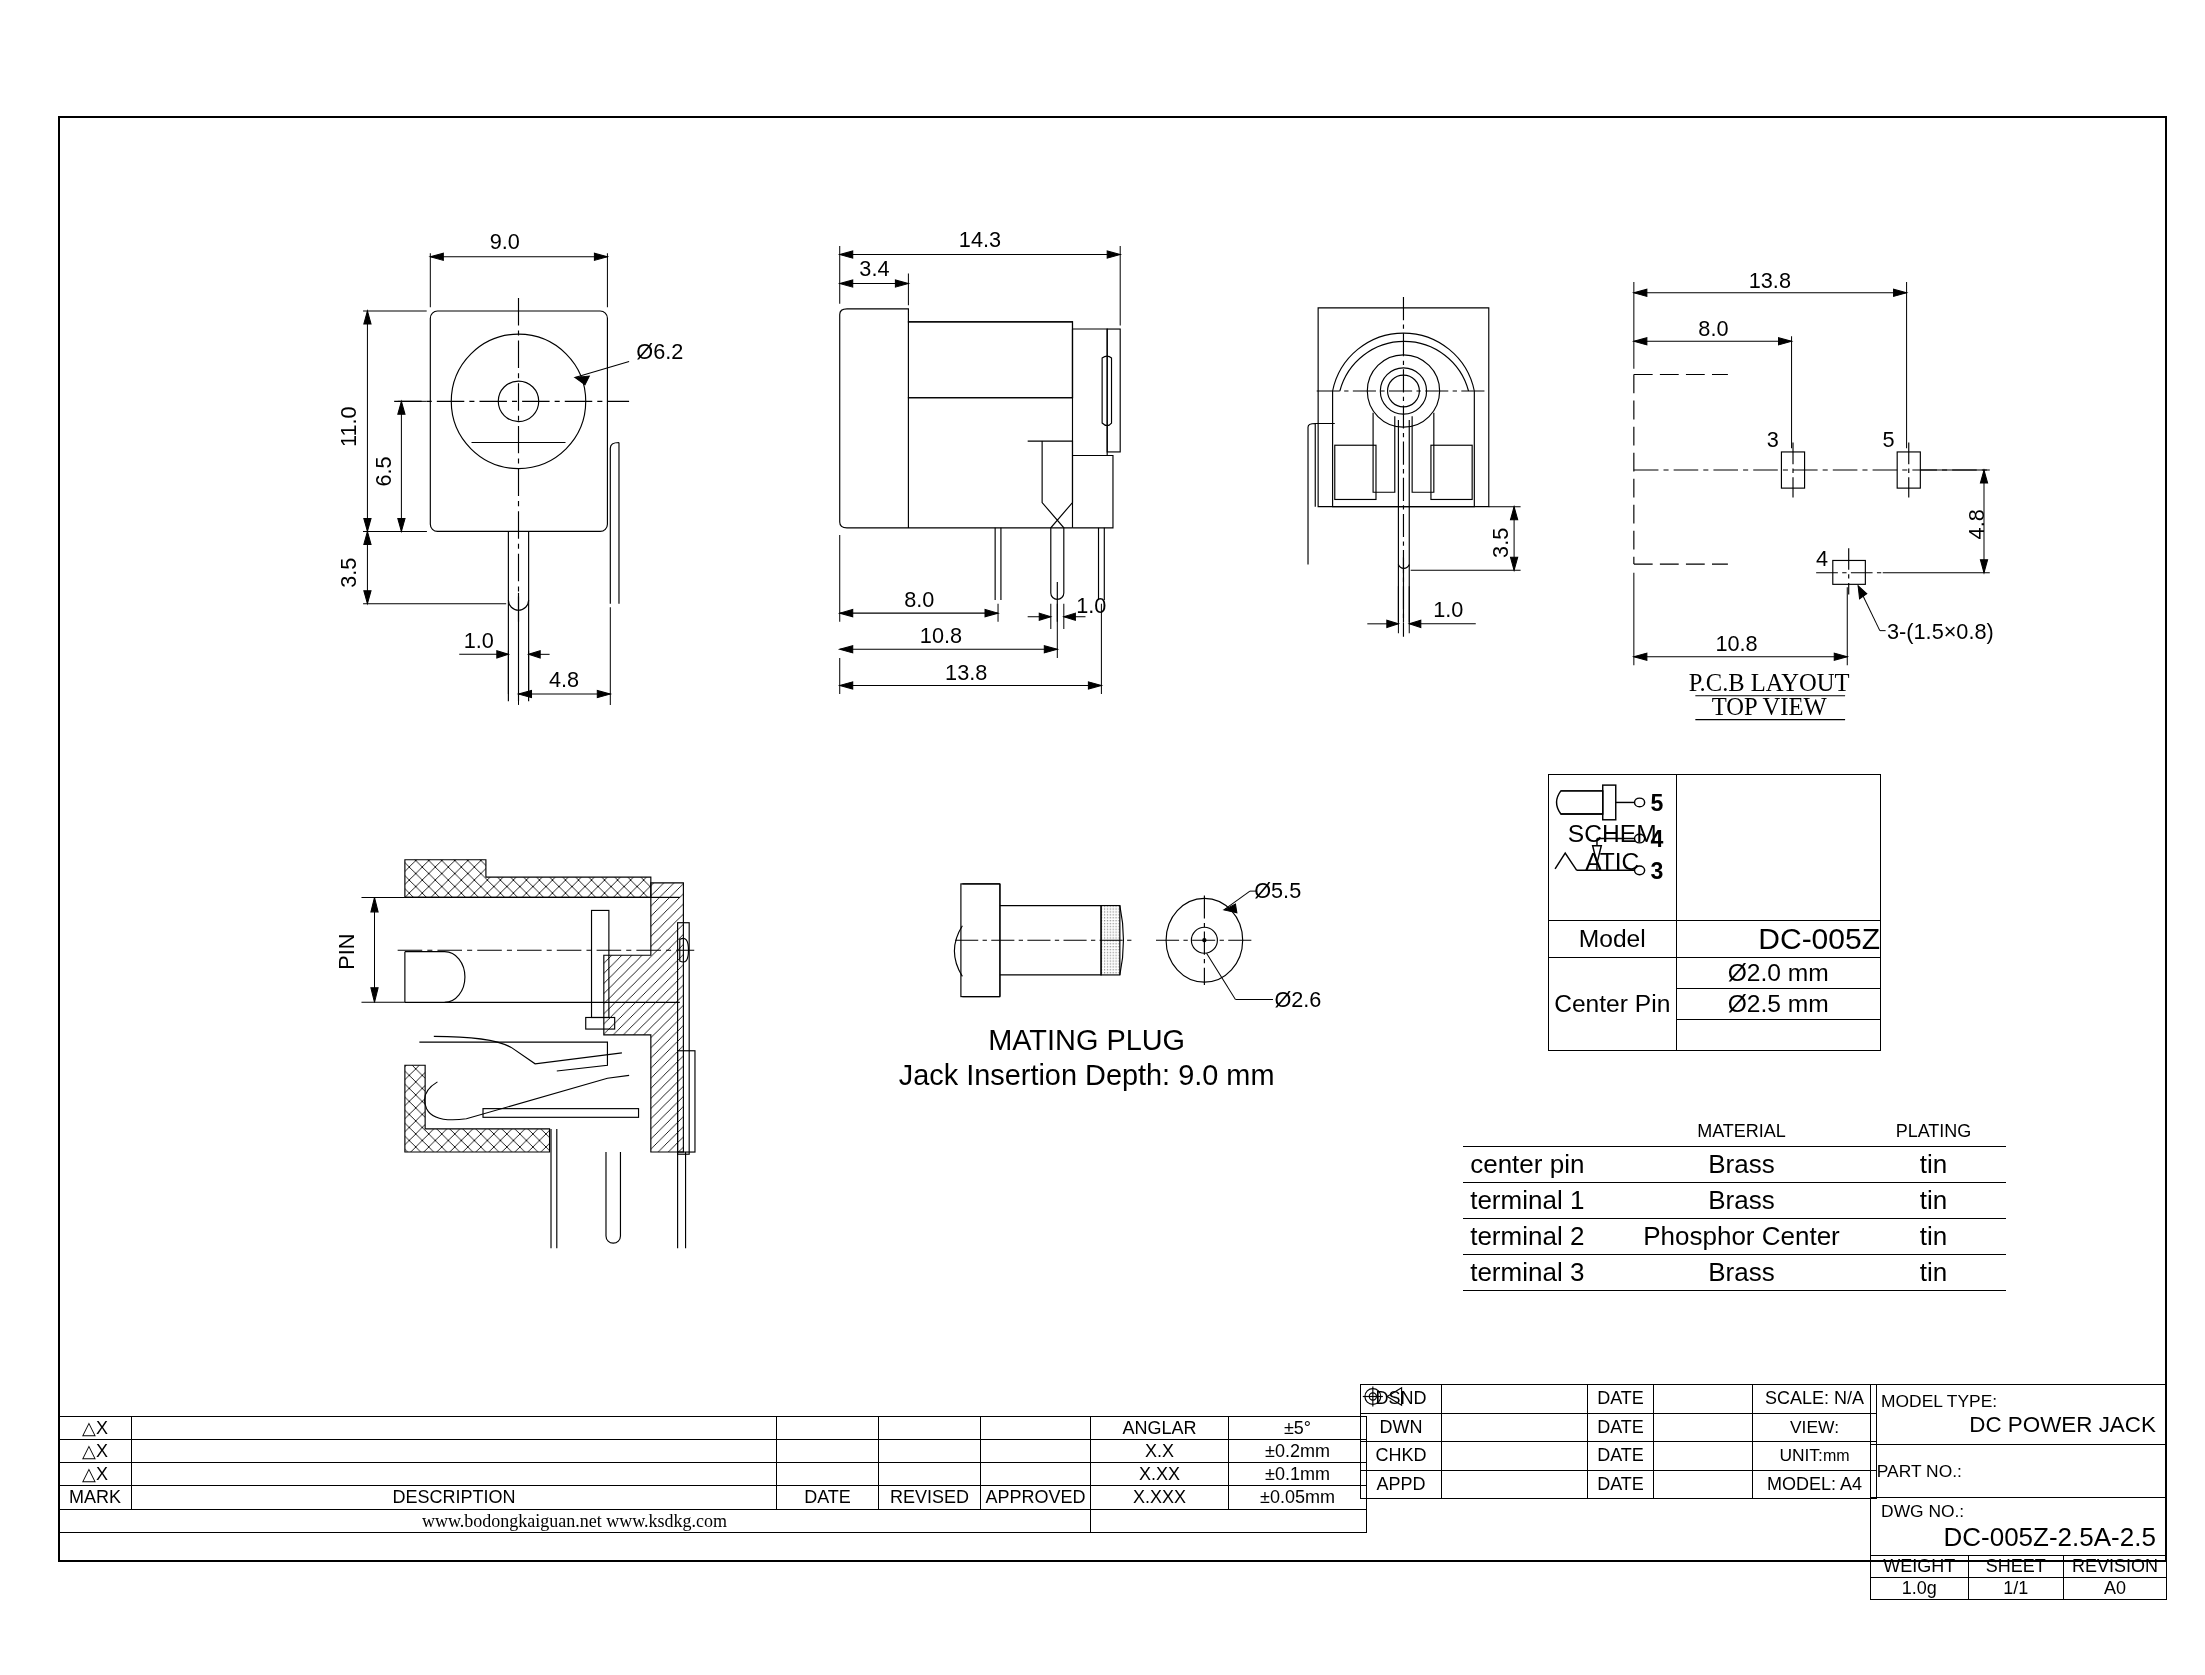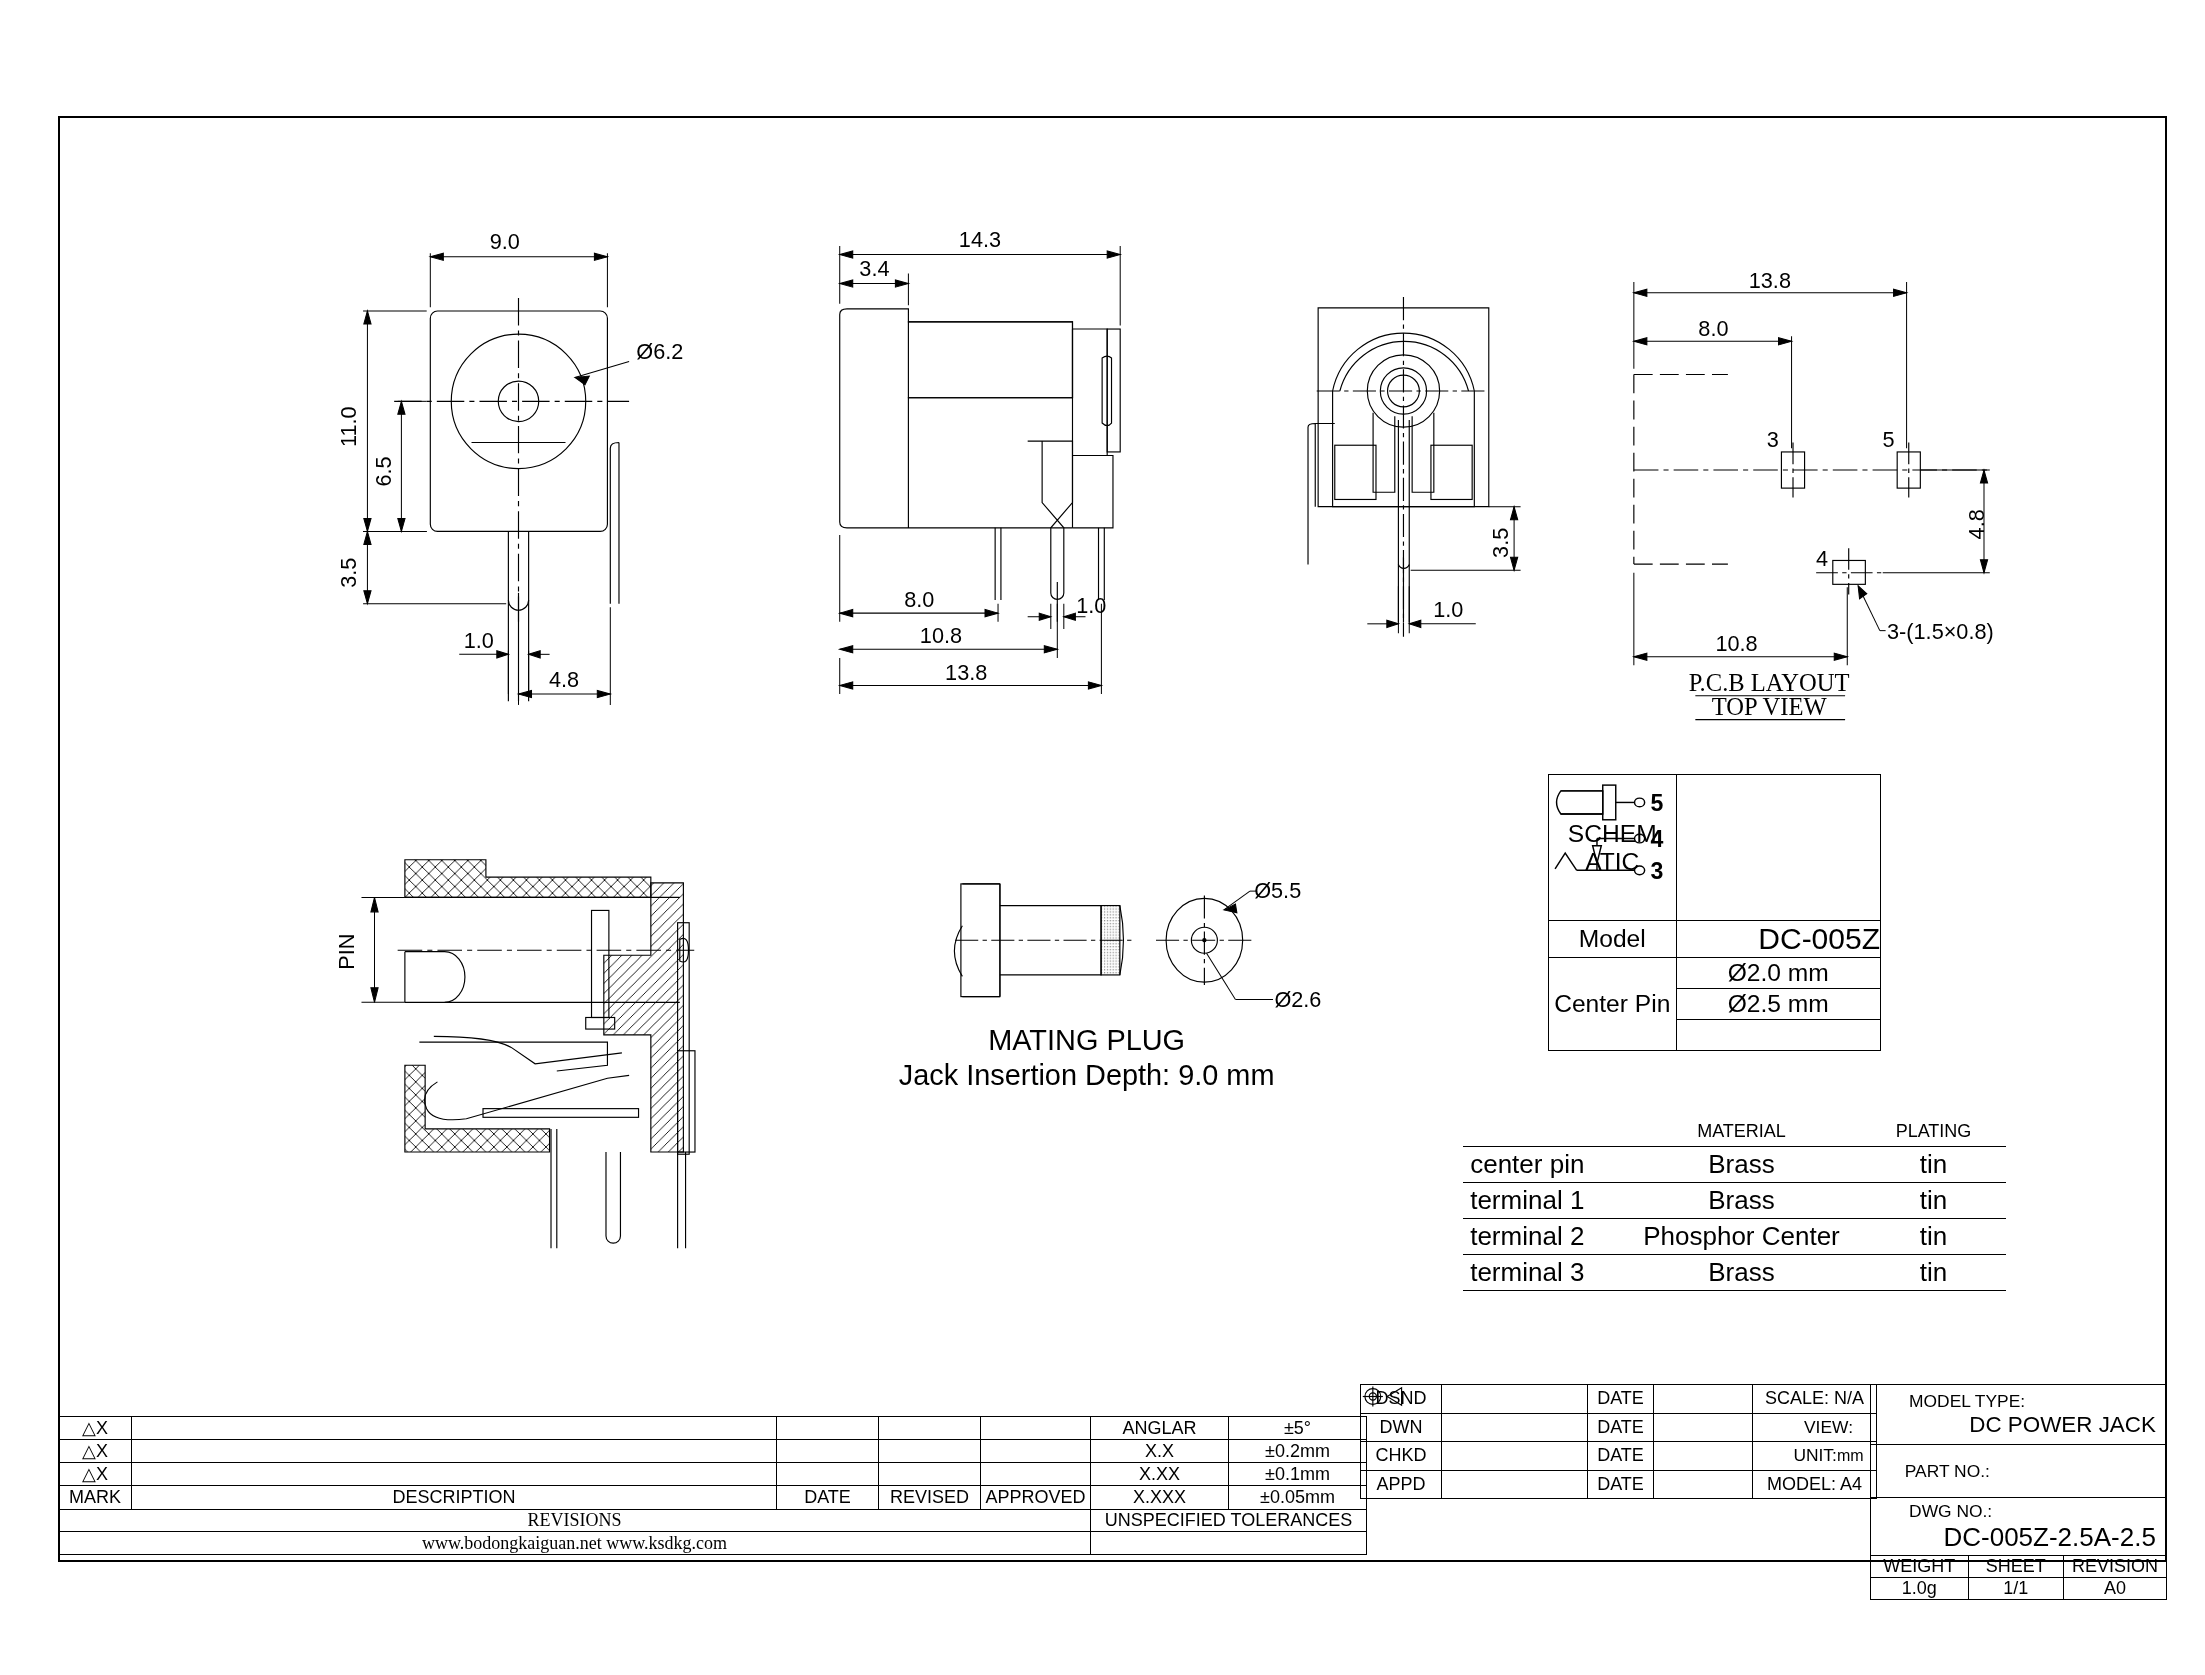--- a/index.html
+++ b/index.html
@@ -26,21 +26,21 @@
   #tbl-mat td.hdr{font-size:18px;height:27.5px;border-top:none;border-left:none;border-right:none;}
   #tbl-mat td.nameCell{text-align:left;padding-left:7.2px;}
   #tbl-mat td.noline{border-left:none;border-right:none;}
   
   #titleblock{left:58px;top:1384px;width:2109px;height:177px;}
   #titleblock table{border:none;}
   #titleblock td{font-size:18px;}
   .tb-left{position:absolute;left:0;top:0;}
   .tb-mid{position:absolute;}
   .tb-right{position:absolute;}
-  .small{font-size:17.4px;margin-left:28px;}
+  .small{font-size:17.4px;}
   .tiny{font-size:16px;}
   .serif{font-family:"Liberation Serif", serif;}
   .lft{text-align:left;padding-left:5.8px !important;}
 </style>
 </head>
 <body>
 
 <div class="abs" id="frame"></div>
 
 <svg class="abs" style="left:318px;top:217px;width:521px;height:506px;" viewBox="0 0 720 700" width="521" height="506">
@@ -501,24 +501,20 @@
       <td class="small">±0.1mm</td>
     </tr>
     <tr>
       <td style="height:23px;" class="small">MARK</td>
       <td class="small">DESCRIPTION</td>
       <td class="small">DATE</td>
       <td class="small">REVISED</td>
       <td class="small">APPROVED</td>
       <td class="small">X.XXX</td>
       <td class="small">±0.05mm</td>
-    </tr>
-    <tr>
-      <td colspan="5" style="height:20px;" class="small serif">REVISIONS</td>
-      <td colspan="2" class="tiny">UNSPECIFIED TOLERANCES</td>
     </tr>
     <tr>
       <td colspan="5" style="height:22px;" class="small serif">www.bodongkaiguan.net    www.ksdkg.com</td>
       <td colspan="2"></td>
     </tr>
   </tbody>
     </table>
 
   <table class="tb-mid" style="left:1302px;top:0;">
     <tbody>

